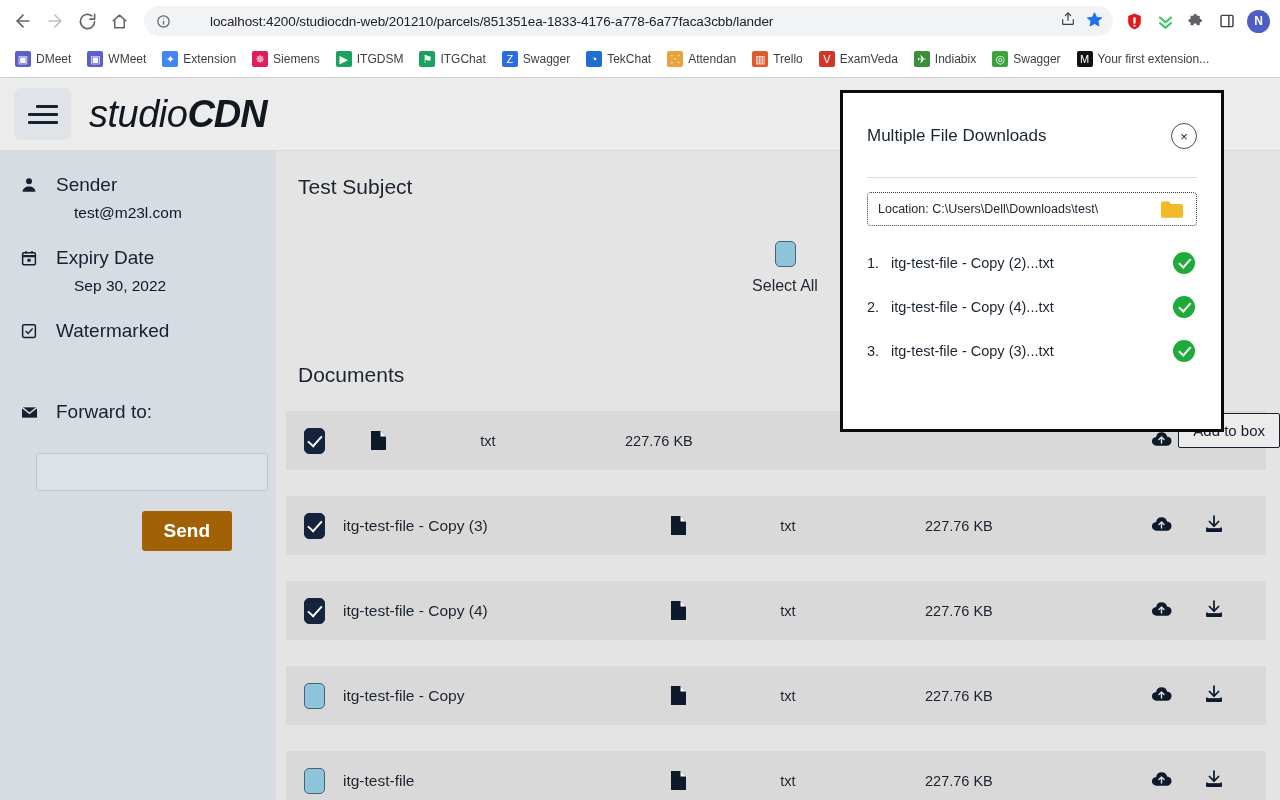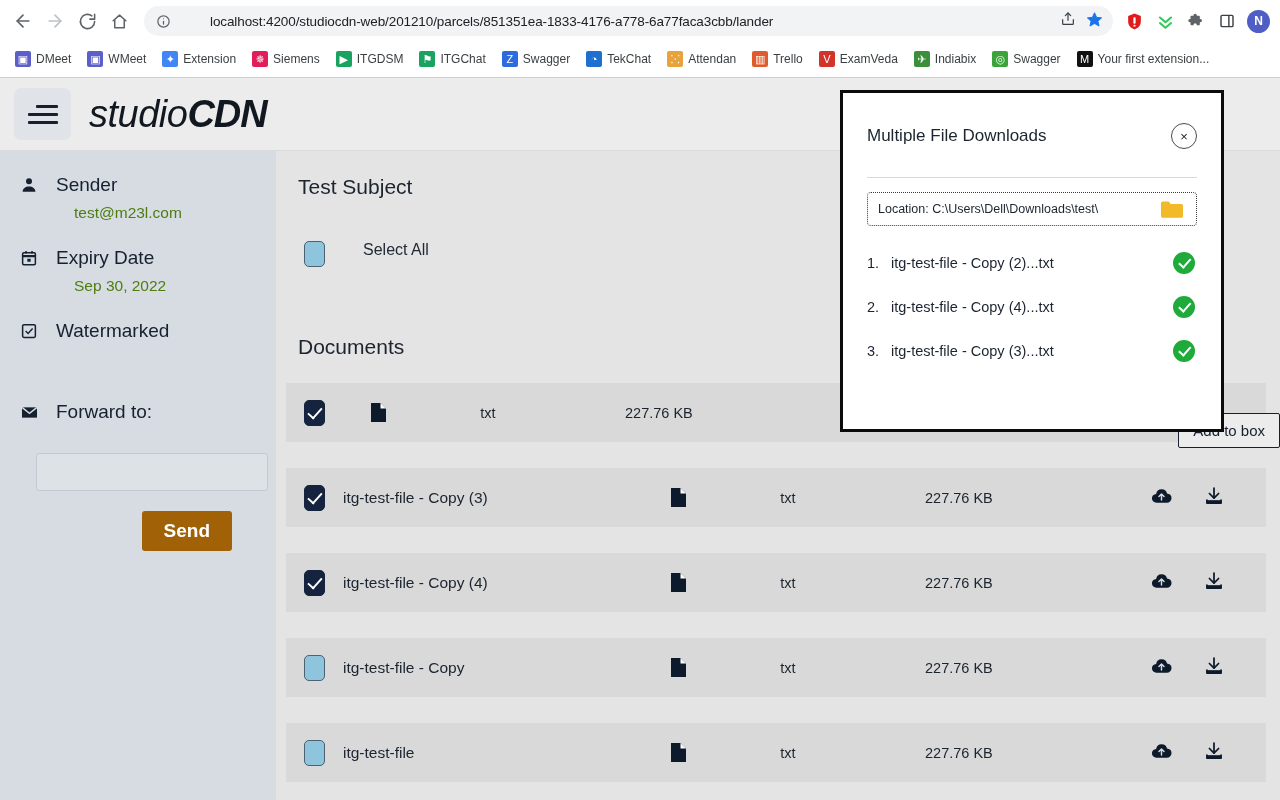--- a/index.html
+++ b/index.html
@@ -126,21 +126,21 @@
 
   
   .sidebar {
     width: 276px; flex: 0 0 276px;
     background: #d6dce2;
     padding: 22px 18px 0 18px;
   }
   .side-row { display: flex; align-items: flex-start; gap: 16px; margin-bottom: 7px; }
   .side-ico { width: 22px; flex: 0 0 22px; display: flex; justify-content: center; padding-top: 3px; color: #16202f; }
   .side-title { font-size: 19px; color: #16202f; line-height: 24px; }
-  .side-sub { font-size: 15.5px; color: #4d7c0f; margin: 1px 0 24px 56px; }
+  .side-sub { font-size: 15.5px; color: #0f172a; margin: 1px 0 24px 56px; }
   .side-gap { height: 14px; }
 
   .fwd-input {
     width: 232px; height: 38px;
     margin: 22px 0 0 18px;
     background: #dde2e7;
     border: 1px solid #c2c9d0;
     border-radius: 3px;
   }
   .send-row { display: flex; justify-content: flex-end; padding-right: 26px; margin-top: 20px; }
@@ -149,21 +149,21 @@
     font-size: 19px; font-weight: 700;
     padding: 9px 22px;
     border: none; border-radius: 3px;
   }
 
   
   .main { flex: 1 1 auto; padding: 24px 0 11px 0; position: relative; overflow: hidden; }
   .main-inner { padding: 0 14px 0 10px; }
   .subject { font-size: 21px; color: #1b242f; margin: 0 0 0 12px; }
 
-  .select-all-row { display: flex; align-items: flex-start; gap: 38px; margin: 42px 0 0 18px; }
+  .select-all-row { display: flex; align-items: center; gap: 10px; margin: 42px 0 0 18px; flex-direction: column; }
   .cb {
     width: 21px; height: 26px;
     border-radius: 5px;
     flex: 0 0 auto;
     display: flex; align-items: center; justify-content: center;
   }
   .cb.off { background: #8ec4dc; border: 1px solid #4a6272; }
   .cb.on  { background: #15233e; border: 1px solid #15233e; }
   .cb.on::after {
     content: "";

